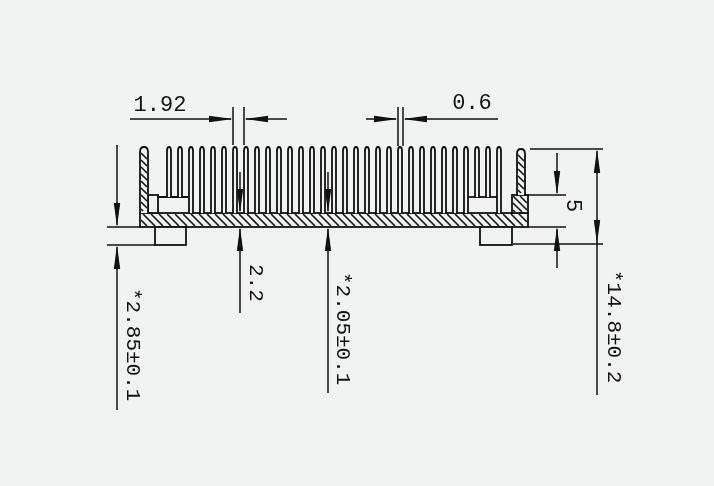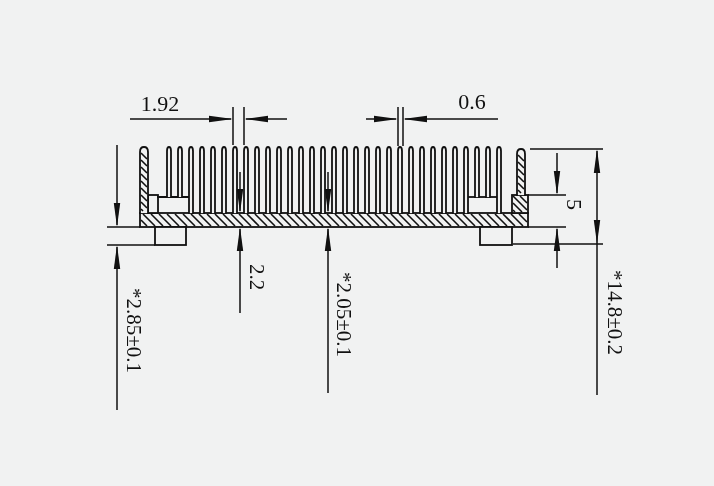--- a/index.html
+++ b/index.html
@@ -1,21 +1,21 @@
 <!DOCTYPE html>
 <html style="--bg: #f1f2f2; --line: #111111;"><head>
 <meta charset="utf-8">
 <style>
   :root{
     --bg:#f1f2f2;
     --line:#111111;
   }
   html,body{margin:0;padding:0;background:var(--bg);}
   .stage{position:relative;width:714px;height:486px;background:var(--bg);overflow:hidden;
-         font-family:Liberation Serif, serif;}
+         font-family:Liberation Mono, monospace;}
   svg{display:block;}
   .outline{stroke:var(--line);stroke-width:1.8;fill:none;stroke-linecap:square;}
   .filled{stroke:var(--line);stroke-width:1.8;fill:var(--bg);stroke-linecap:square;}
   .hatch{stroke:var(--line);stroke-width:1.6;fill:none;}
   .dim{stroke:var(--line);stroke-width:1.5;fill:none;stroke-linecap:butt;}
   .ah{fill:var(--line);stroke:none;}
   .lbl{fill:var(--line);font-size:22px;}
   .lbl-sm{fill:var(--line);font-size:21px;}
 </style>
 </head>

